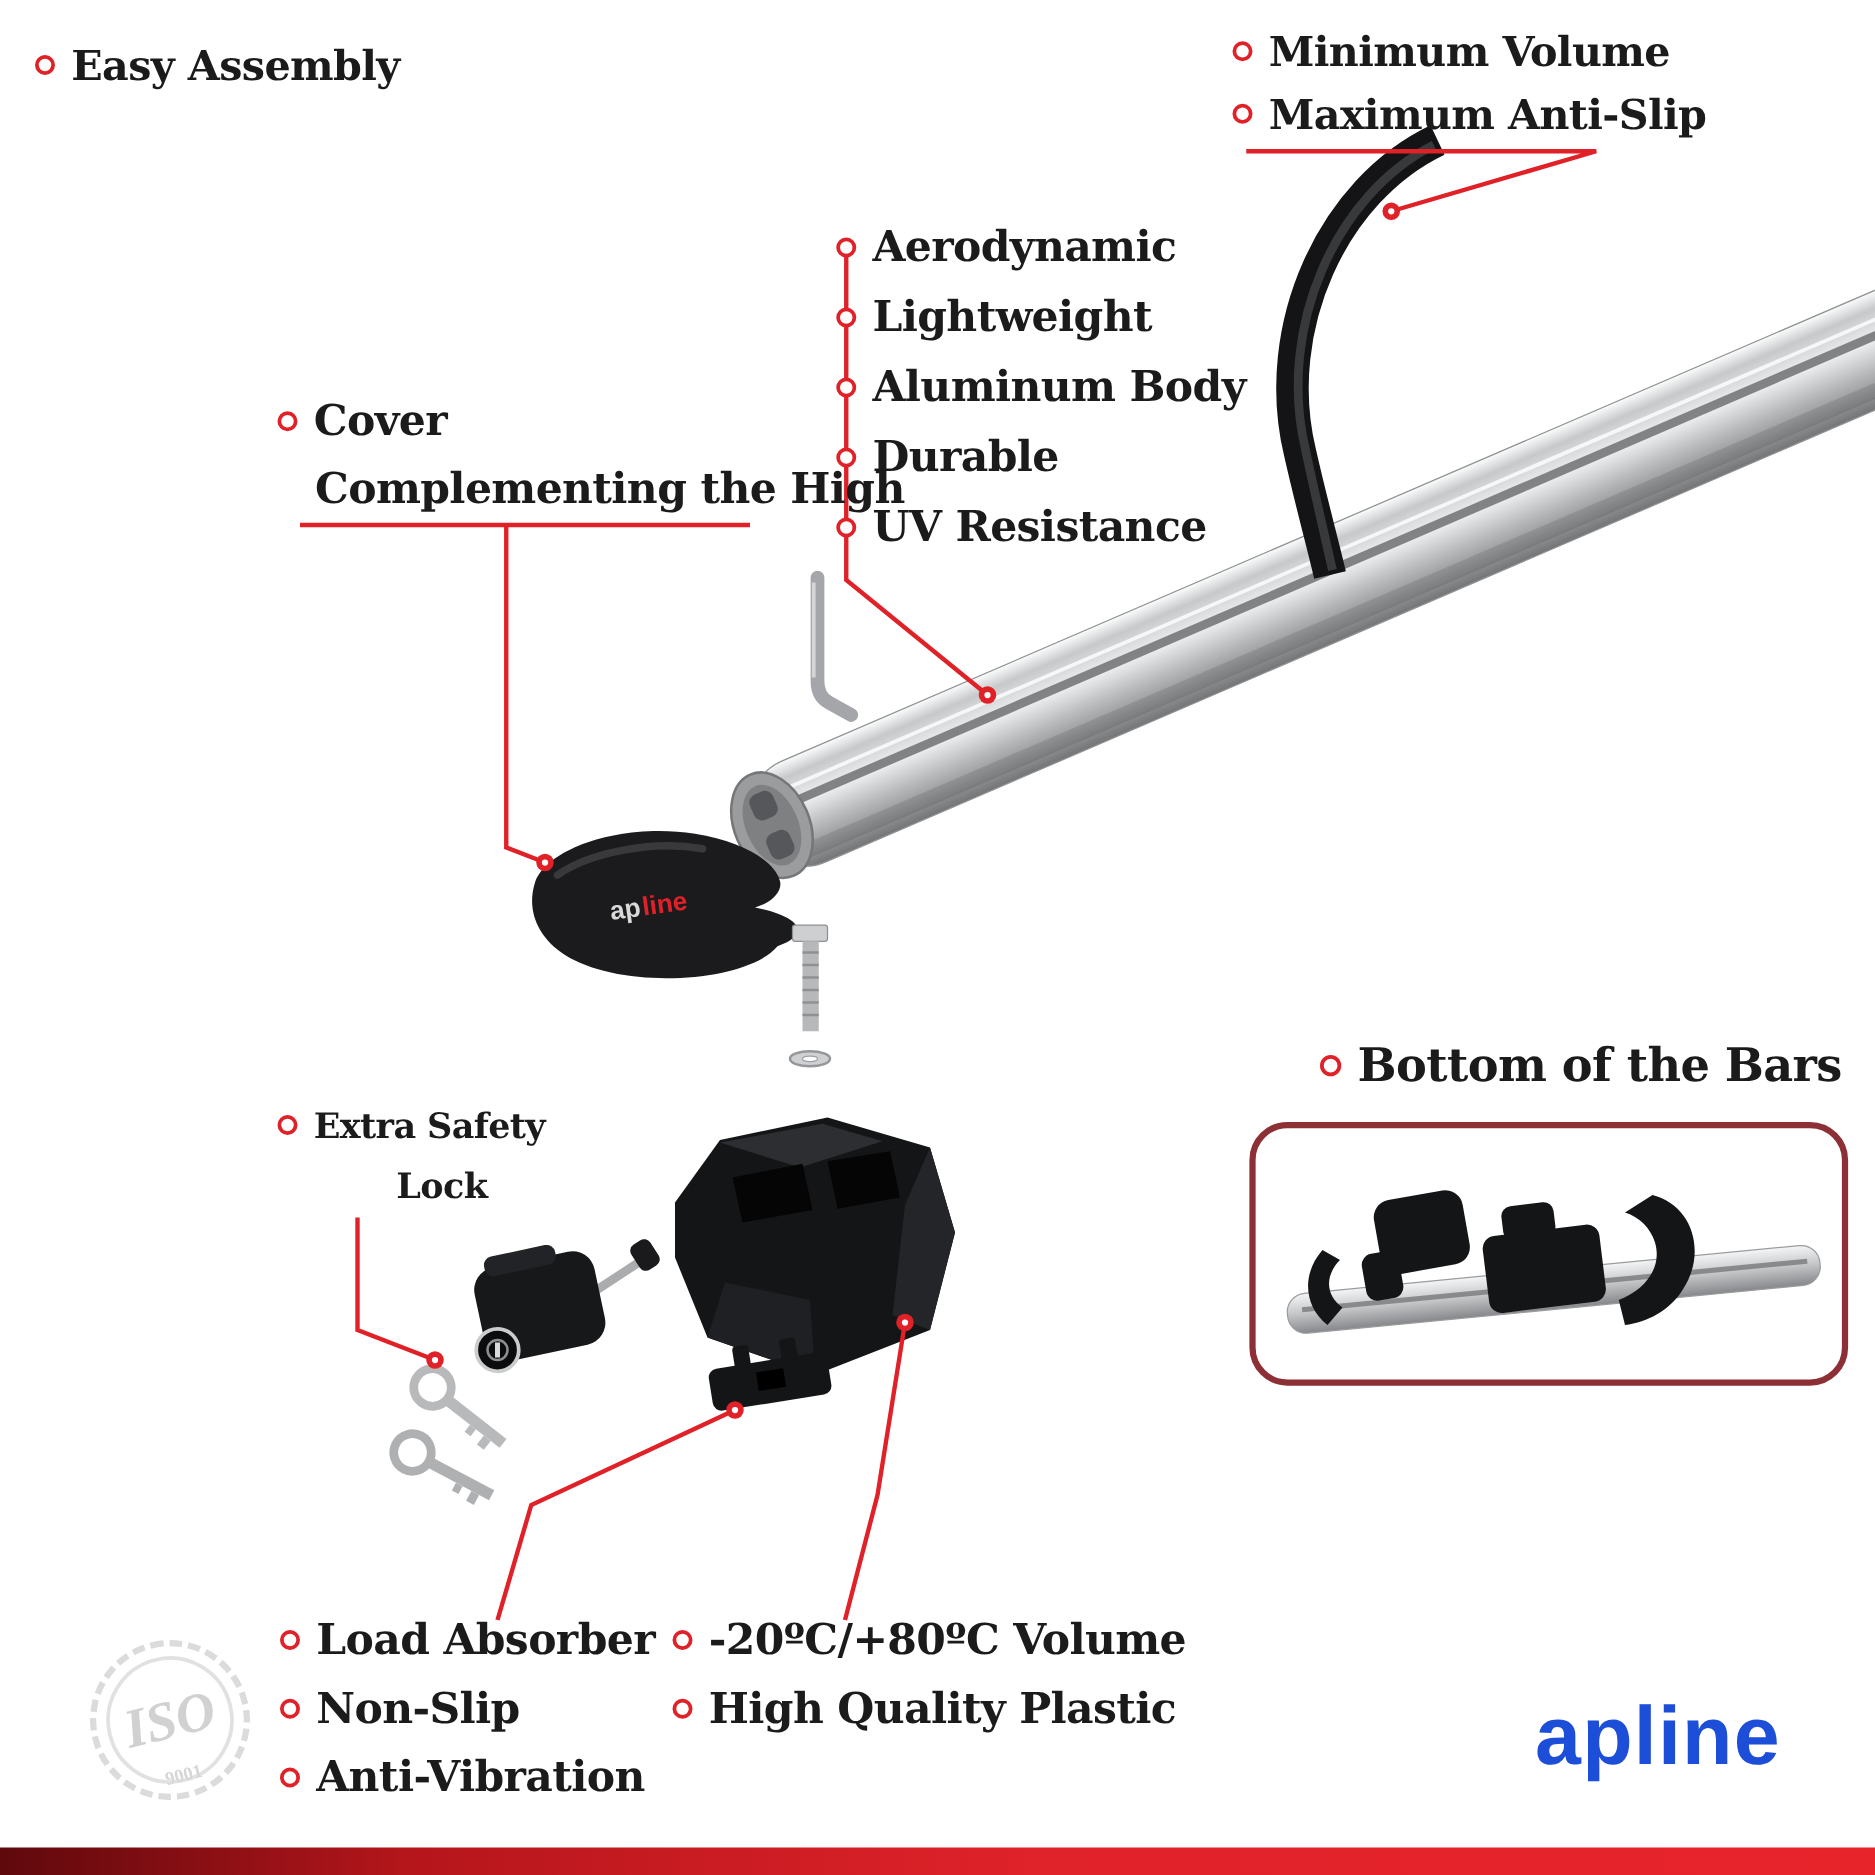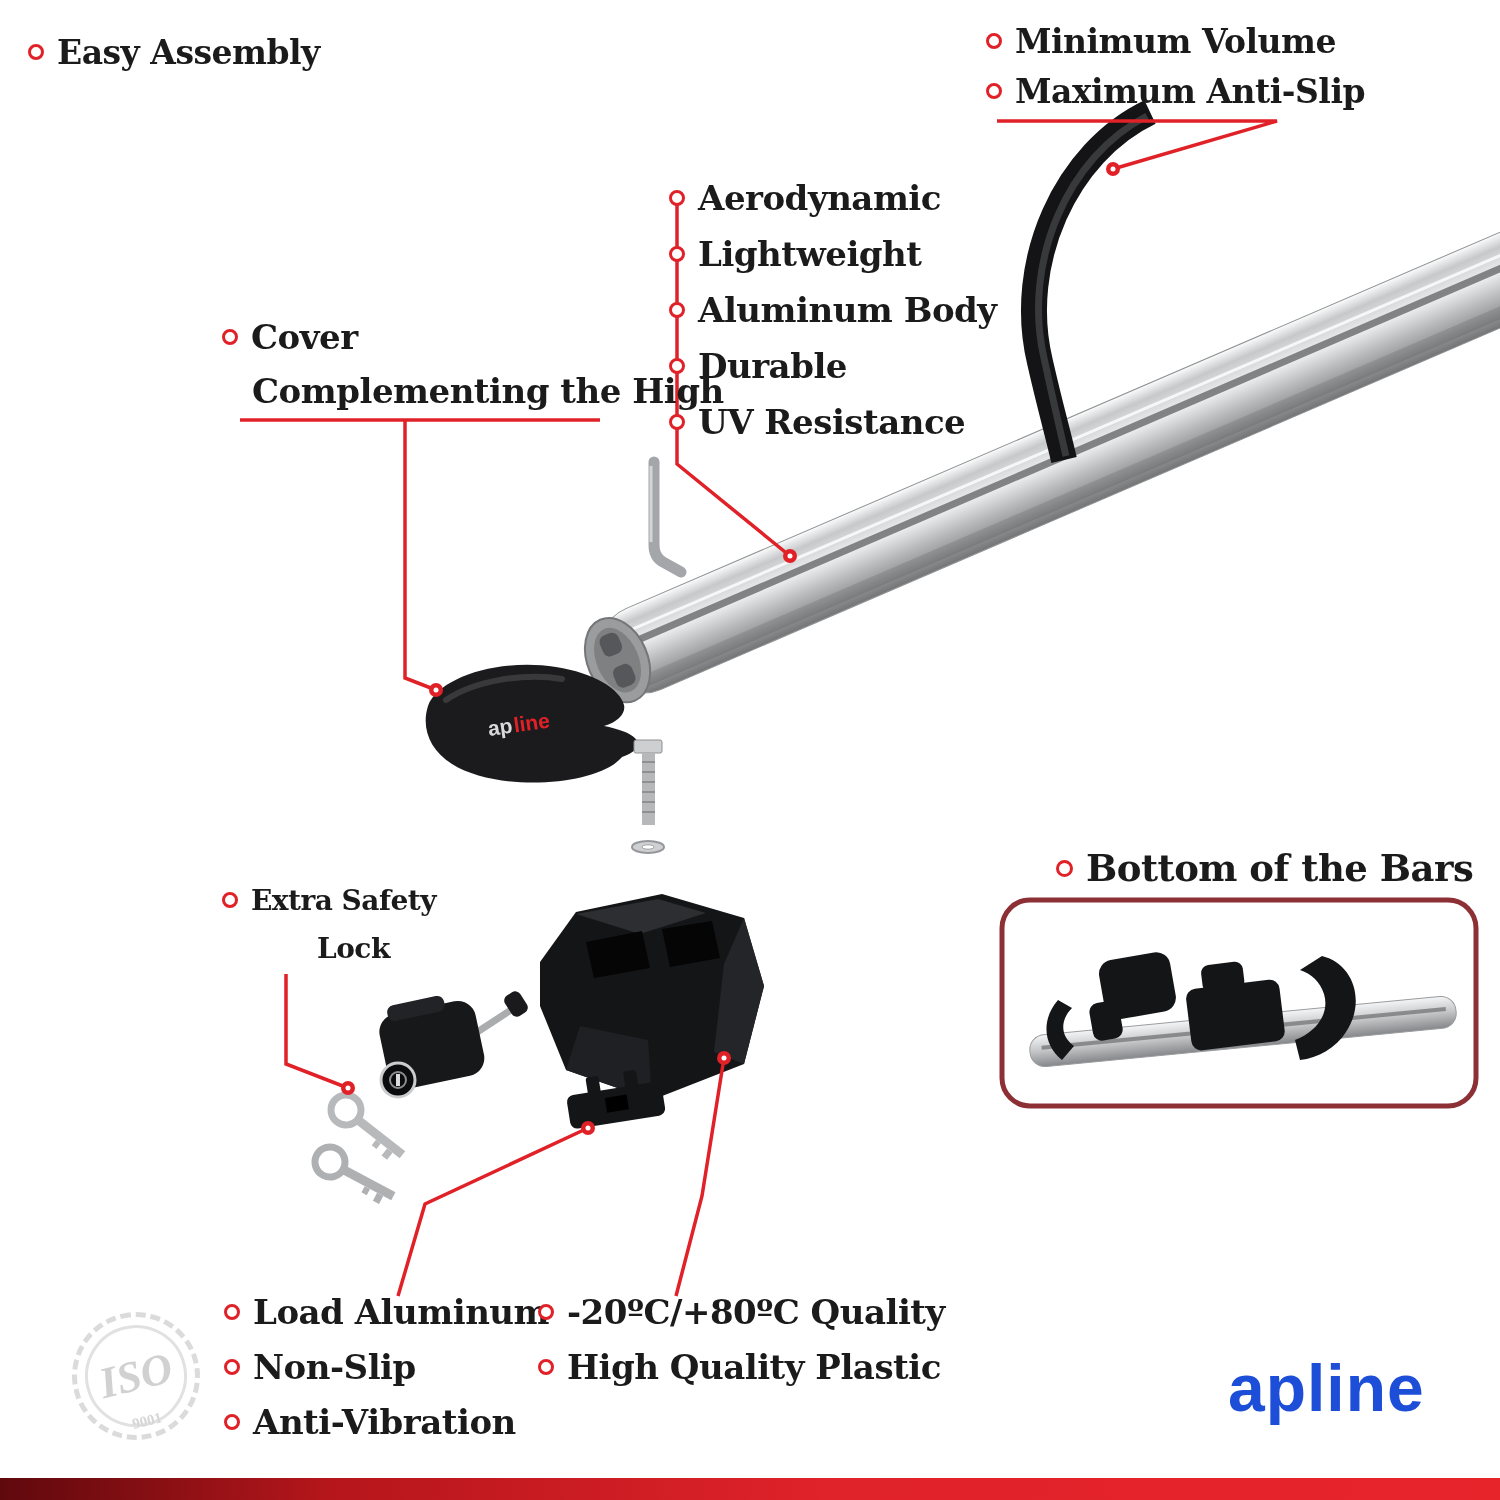--- a/index.html
+++ b/index.html
@@ -11,21 +11,21 @@
   .ring{flex:0 0 auto;width:10px;height:10px;border:3.5px solid #e02128;border-radius:50%;background:#fff;}
   .txt{font-weight:700;letter-spacing:-0.5px;white-space:nowrap;}
 
   .tl .label-row{height:52px;} .tl .txt{font-size:33px;}
   .tr .label-row{height:50px;} .tr .txt{font-size:33px;}
   .features .label-row{height:56px;} .features .txt{font-size:34px;}
   .cover-label .label-row{height:54px;} .cover-label .txt{font-size:34px;}
   .cover-label .line2{margin-left:30px;height:54px;display:flex;align-items:center;}
   .lock-label .label-row{height:48px;} .lock-label .txt{font-size:28px;}
   .lock-label .line2{margin-left:95px;height:48px;display:flex;align-items:center;}
-  .inset-title .label-row{height:44px;margin-top:16px;} .inset-title .txt{font-size:37px;}
+  .inset-title .label-row{height:44px;} .inset-title .txt{font-size:37px;}
   .inset-title .ring{width:11px;height:11px;}
   .bl .label-row{height:55px;} .bl .txt{font-size:34px;}
   .bm .label-row{height:55px;} .bm .txt{font-size:34px;}
 
   .tl{left:28px;top:26px;}
   .tr{left:986px;top:16px;}
   .features{left:669px;top:170px;}
   .cover-label{left:222px;top:310px;}
   .lock-label{left:222px;top:876px;}
   .inset-title{left:1056px;top:830px;}
@@ -263,36 +263,36 @@
   <div class="label-block inset-title">
     <div class="label-row">
       <span class="ring"></span>
       <span class="txt">Bottom of the Bars</span>
     </div>
   </div>
 
   <div class="label-block bl">
     <div class="label-row">
       <span class="ring"></span>
-      <span class="txt">Load Aluminum</span>
+      <span class="txt">Load Absorber</span>
     </div>
     <div class="label-row">
       <span class="ring"></span>
       <span class="txt">Non-Slip</span>
     </div>
     <div class="label-row">
       <span class="ring"></span>
       <span class="txt">Anti-Vibration</span>
     </div>
   </div>
 
   <div class="label-block bm">
     <div class="label-row">
       <span class="ring"></span>
-      <span class="txt">-20ºC/+80ºC Quality</span>
+      <span class="txt">-20ºC/+80ºC Volume</span>
     </div>
     <div class="label-row">
       <span class="ring"></span>
       <span class="txt">High Quality Plastic</span>
     </div>
   </div>
 
   <div class="iso-badge">
     <span class="iso-text">ISO</span>
     <span class="iso-sub">9001</span>

